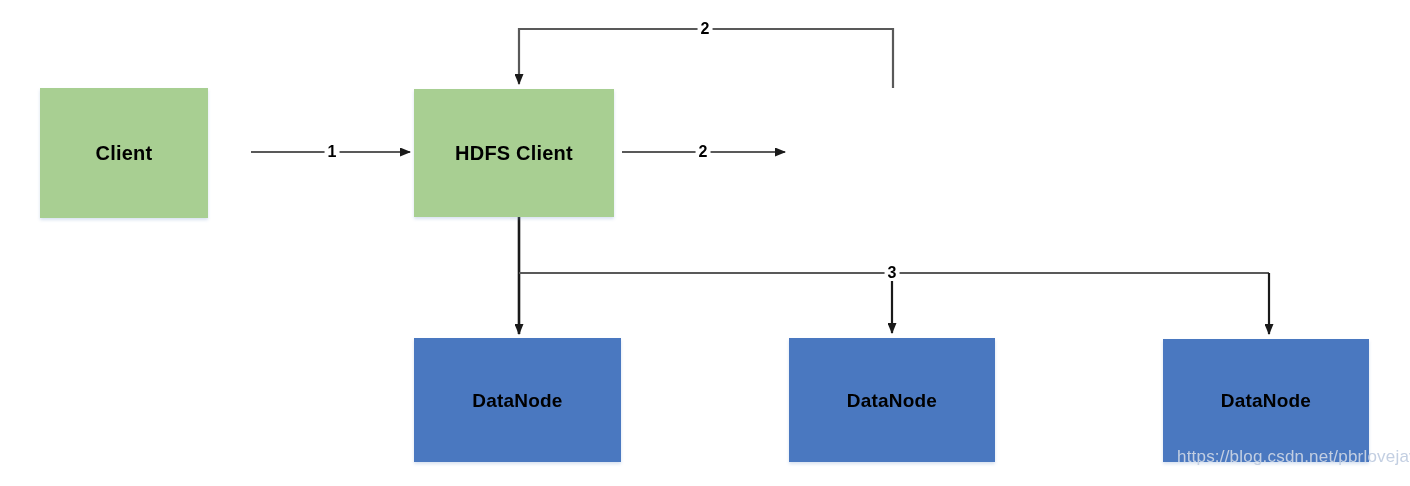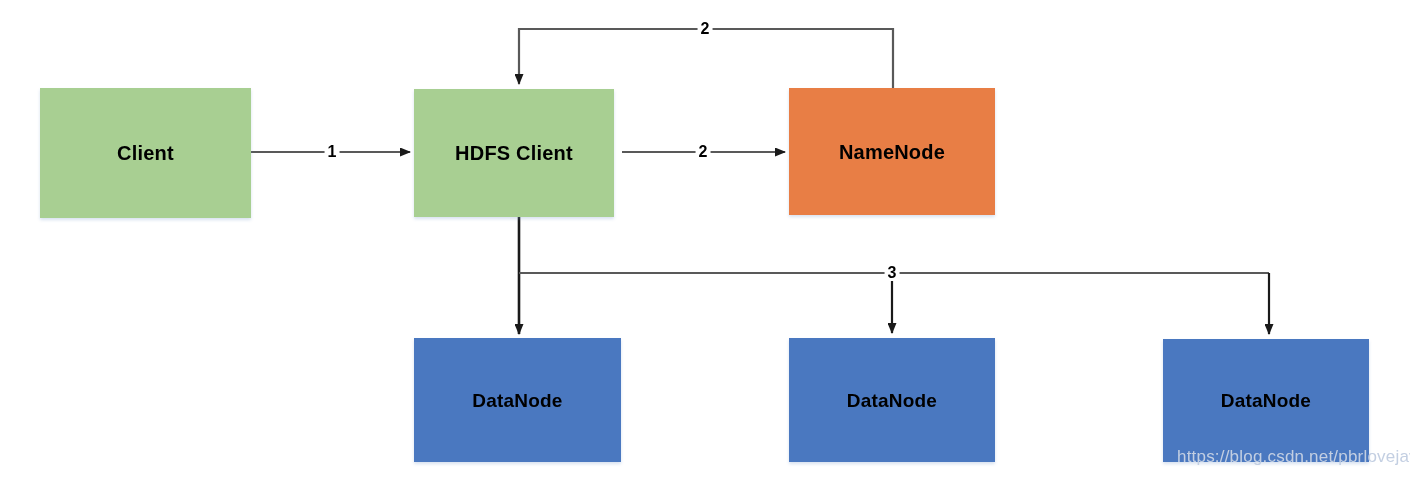--- a/index.html
+++ b/index.html
@@ -92,31 +92,28 @@
     </g>
 
     <g>
       <path d="M 519 217 L 519 334" fill="none" stroke="#1a1a1a" stroke-width="2.6" marker-end="url(#arrowhead)"></path>
       <line x1="519" y1="273" x2="1269" y2="273" stroke="#595959" stroke-width="2.2"></line>
       <path d="M 892 273 L 892 333" fill="none" stroke="#1a1a1a" stroke-width="2.2" marker-end="url(#arrowhead)"></path>
       <path d="M 1269 273 L 1269 334" fill="none" stroke="#1a1a1a" stroke-width="2.2" marker-end="url(#arrowhead)"></path>
     </g>
   </svg>
 
-  <div class="node node-green" style="left:40px; top:88px; width:211px; height:130px;">
+  <div class="node node-green" style="left:40px; top:88px; width:168px; height:130px;">
     <span class="node-label">Client</span>
   </div>
 
   <div class="node node-green" style="left:414px; top:89px; width:200px; height:128px;">
     <span class="node-label">HDFS Client</span>
   </div>
 
-  <div class="node node-orange" style="left:789px; top:88px; width:206px; height:127px;">
-    <span class="node-label">NameNode</span>
-  </div>
 
   <div class="node node-blue" style="left:414px; top:338px; width:207px; height:124px;">
     <span class="node-label">DataNode</span>
   </div>
 
   <div class="node node-blue" style="left:789px; top:338px; width:206px; height:124px;">
     <span class="node-label">DataNode</span>
   </div>
 
   <div class="node node-blue" style="left:1163px; top:339px; width:206px; height:123px;">

